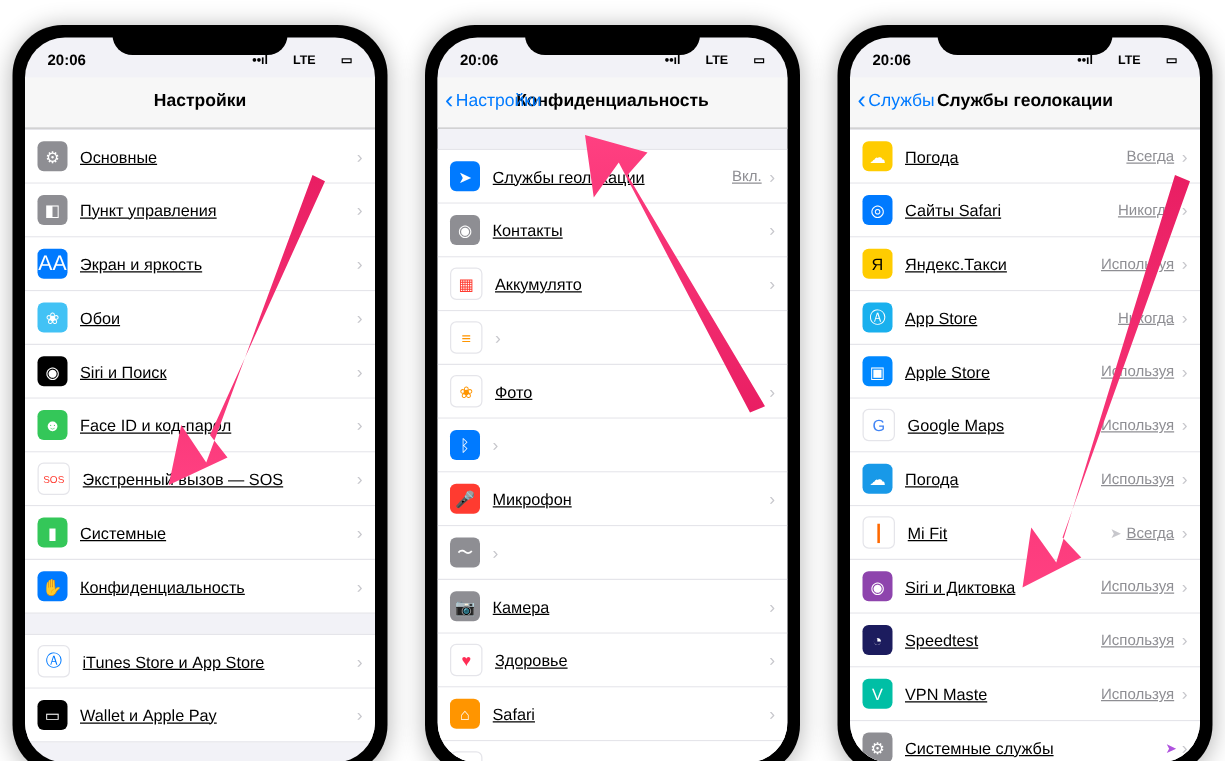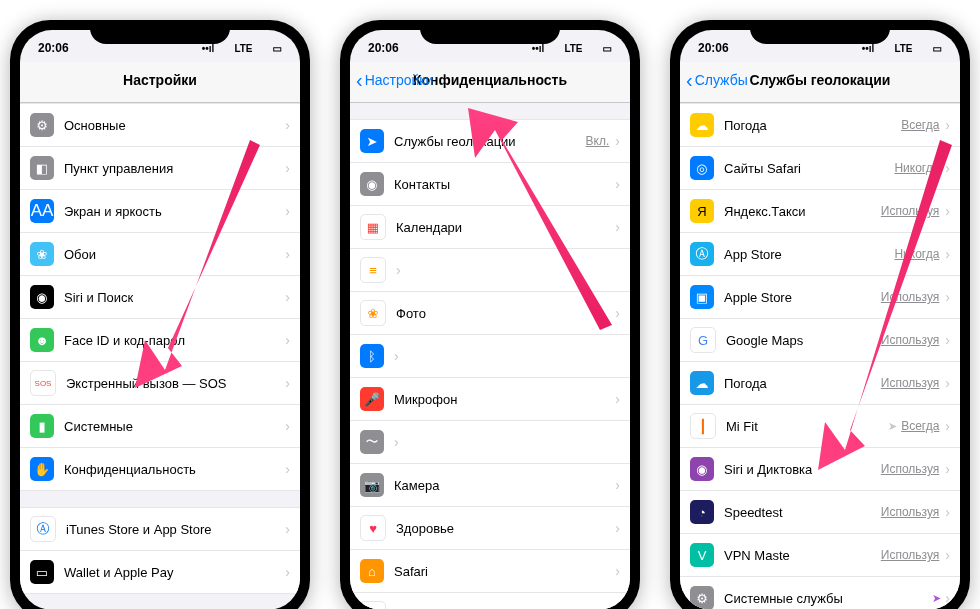--- a/index.html
+++ b/index.html
@@ -112,20 +112,21 @@
   flex-shrink: 0;
   font-size: 14px;
   color: #fff;
 }
 .row-label {
   flex: 1;
   font-size: 13px;
   color: #000;
   white-space: nowrap;
   overflow: hidden;
+  text-decoration: underline;
 }
 .row-value {
   font-size: 12px;
   color: #8e8e93;
   margin-right: 6px;
   text-decoration: underline;
 }
 .chevron {
   color: #c7c7cc;
   font-size: 14px;
@@ -260,21 +261,21 @@
             <span class="row-value">Вкл.</span>
             <span class="chevron">›</span>
           </div>
           <div class="row">
             <div class="icon-box" style="background: rgb(142, 142, 147); font-size: 13px;">◉</div>
             <div class="row-label">Контакты</div>
             <span class="chevron">›</span>
           </div>
           <div class="row">
             <div class="icon-box" style="background: rgb(255, 255, 255); color: rgb(255, 59, 48); border: 0.5px solid rgb(229, 229, 234); font-size: 13px;">▦</div>
-            <div class="row-label">Календари</div>
+            <div class="row-label">Аккумулято</div>
             <span class="chevron">›</span>
           </div>
           <div class="row">
             <div class="icon-box" style="background: rgb(255, 255, 255); color: rgb(255, 149, 0); border: 0.5px solid rgb(229, 229, 234); font-size: 13px;">≡</div>
             <span class="chevron">›</span>
           </div>
           <div class="row">
             <div class="icon-box" style="background: rgb(255, 255, 255); color: rgb(255, 149, 0); border: 0.5px solid rgb(229, 229, 234); font-size: 13px;">❀</div>
             <div class="row-label">Фото</div>
             <span class="chevron">›</span>

